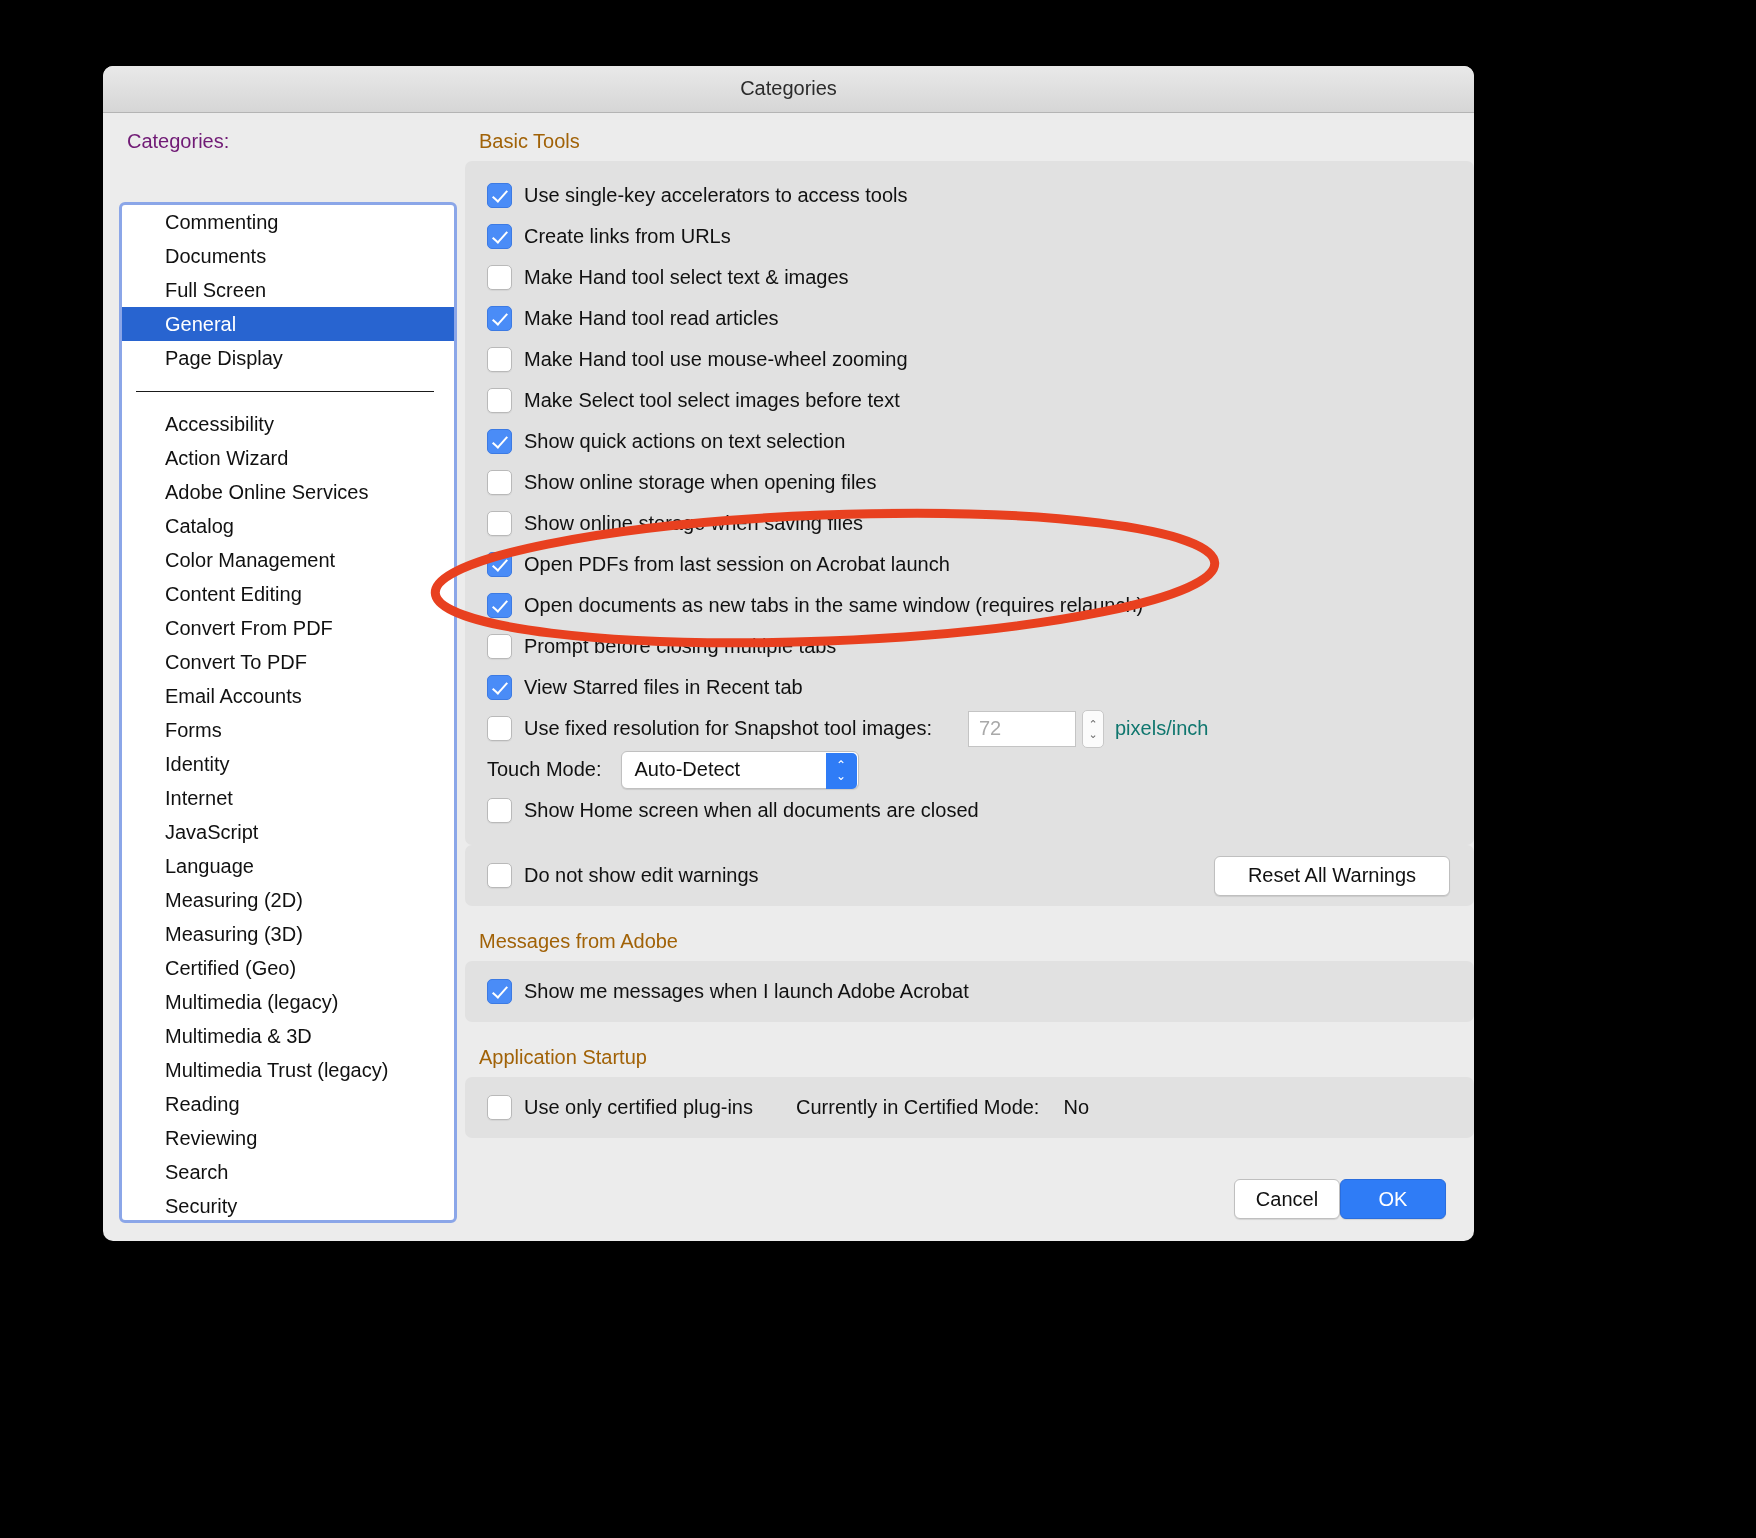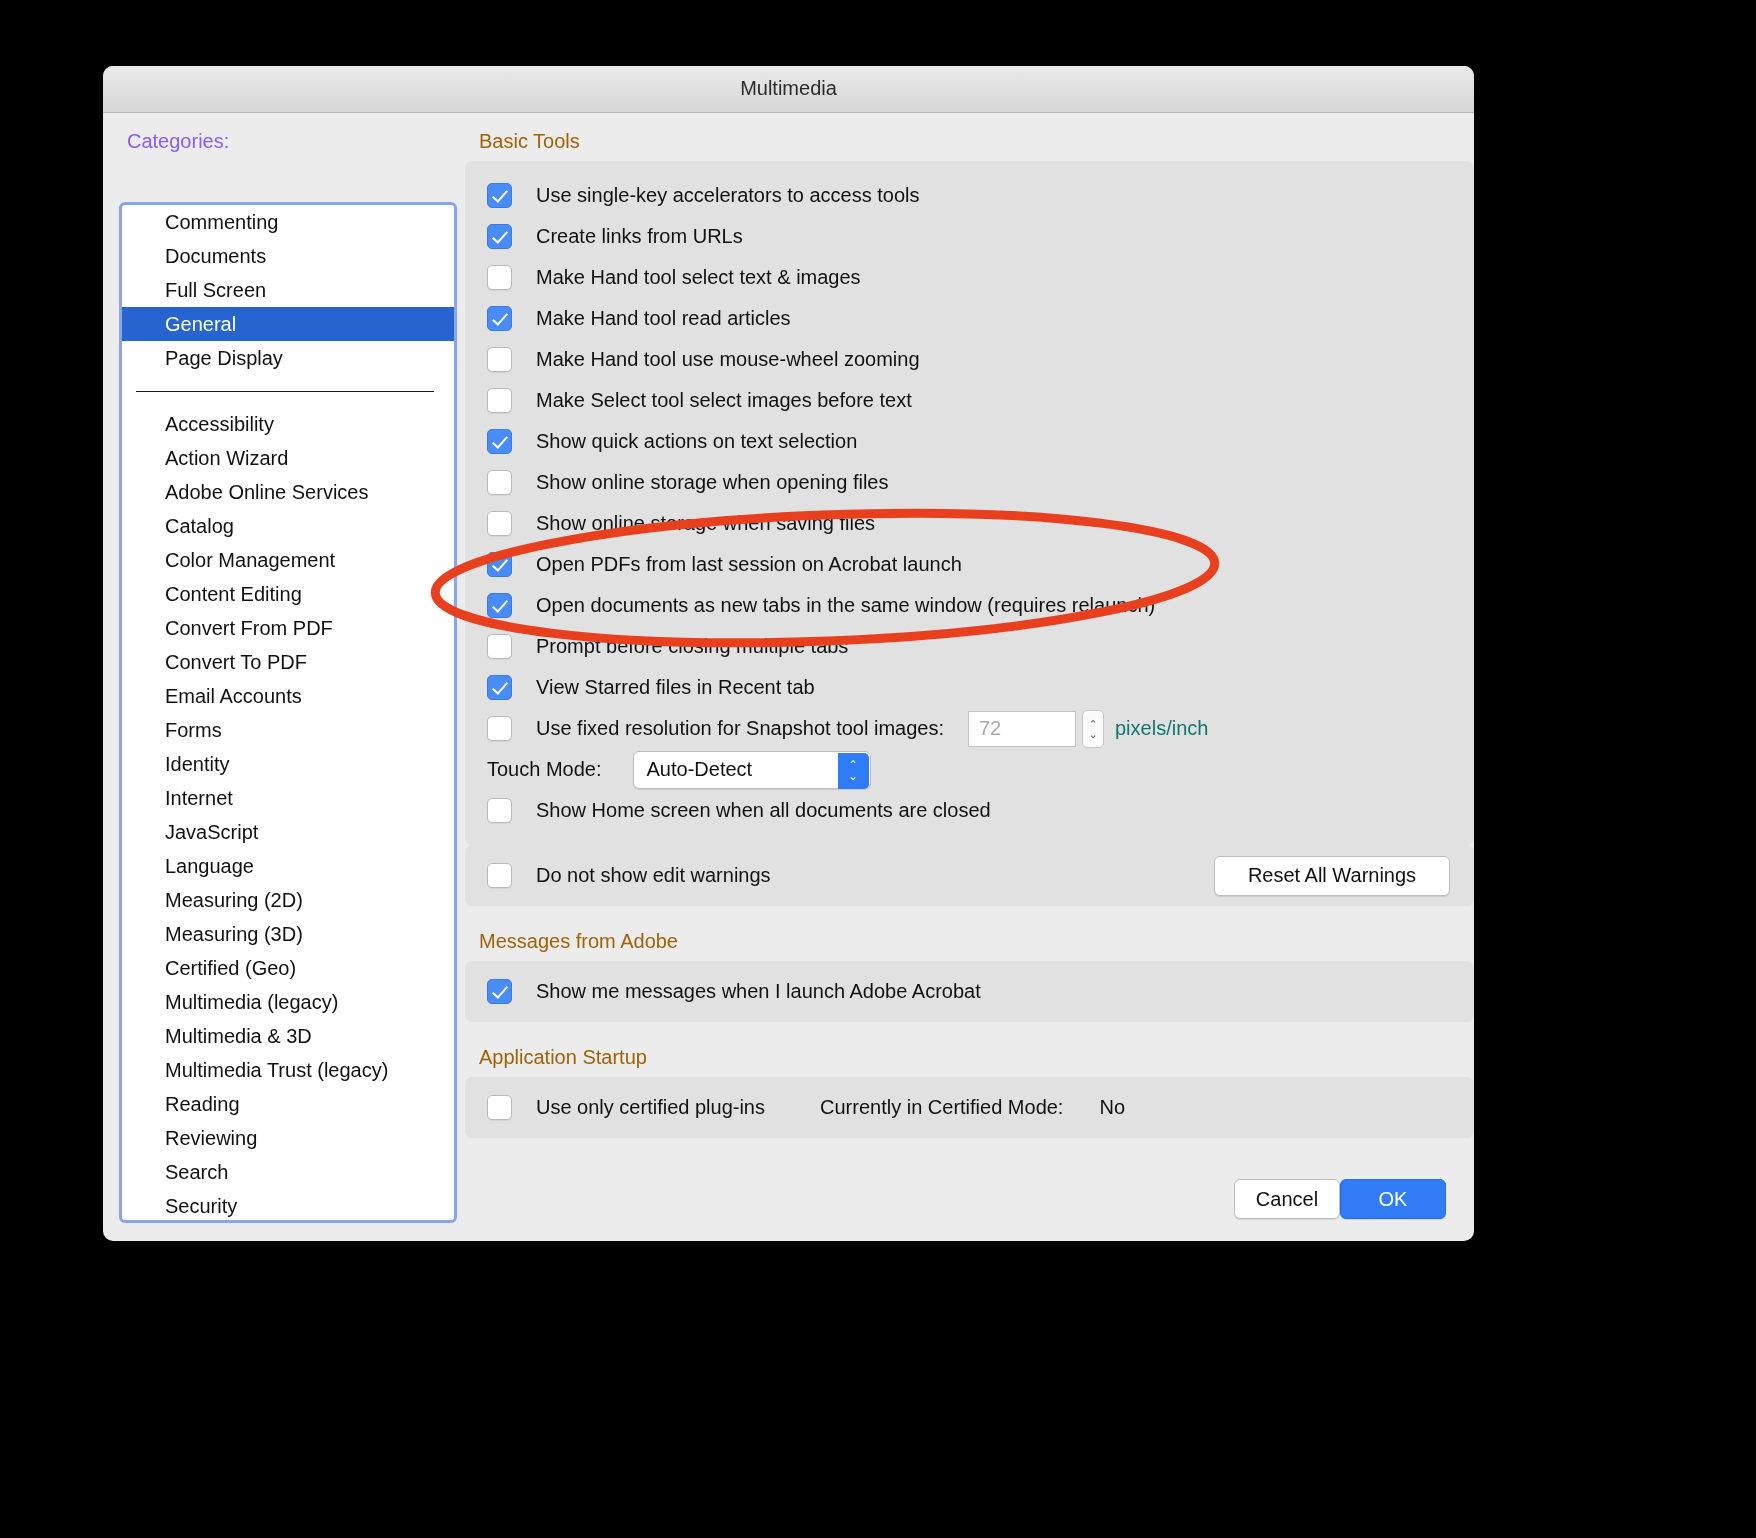--- a/index.html
+++ b/index.html
@@ -49,21 +49,21 @@
     width: 1371px;
     height: 1129px;
   }
 
   
   #categories-label {
     position: absolute;
     left: 24px;
     top: 18px;
     font-size: 20px;
-    color: #8b5cf6;
+    color: #701a75;
   }
   #category-list {
     position: absolute;
     left: 16px;
     top: 90px;
     width: 332px;
     height: 1015px;
     background: #ffffff;
     border: 3px solid #8ba6e8;
     border-radius: 6px;
@@ -106,21 +106,20 @@
     border-radius: 7px;
     padding: 14px 0;
   }
 
   .row {
     position: relative;
     display: flex;
     align-items: center;
     height: 41px;
     padding-left: 22px;
-    gap: 12px;
   }
 
   
   .cb {
     width: 25px;
     height: 25px;
     border-radius: 5px;
     flex: 0 0 auto;
     box-sizing: border-box;
     position: relative;
@@ -281,21 +280,21 @@
     height: 1538px;
     pointer-events: none;
   }
 </style>
 </head>
 <body>
 
 <div id="dialog">
 
   <div id="titlebar">
-    <div id="titlebar-text">Multimedia</div>
+    <div id="titlebar-text">Categories</div>
   </div>
 
   <div id="body-area">
 
     <div id="categories-label">Categories:</div>
 
     <div id="category-list">
       <div id="cat-top">
           <div class="cat-item"><span>Commenting</span></div>
           <div class="cat-item"><span>Documents</span></div>

